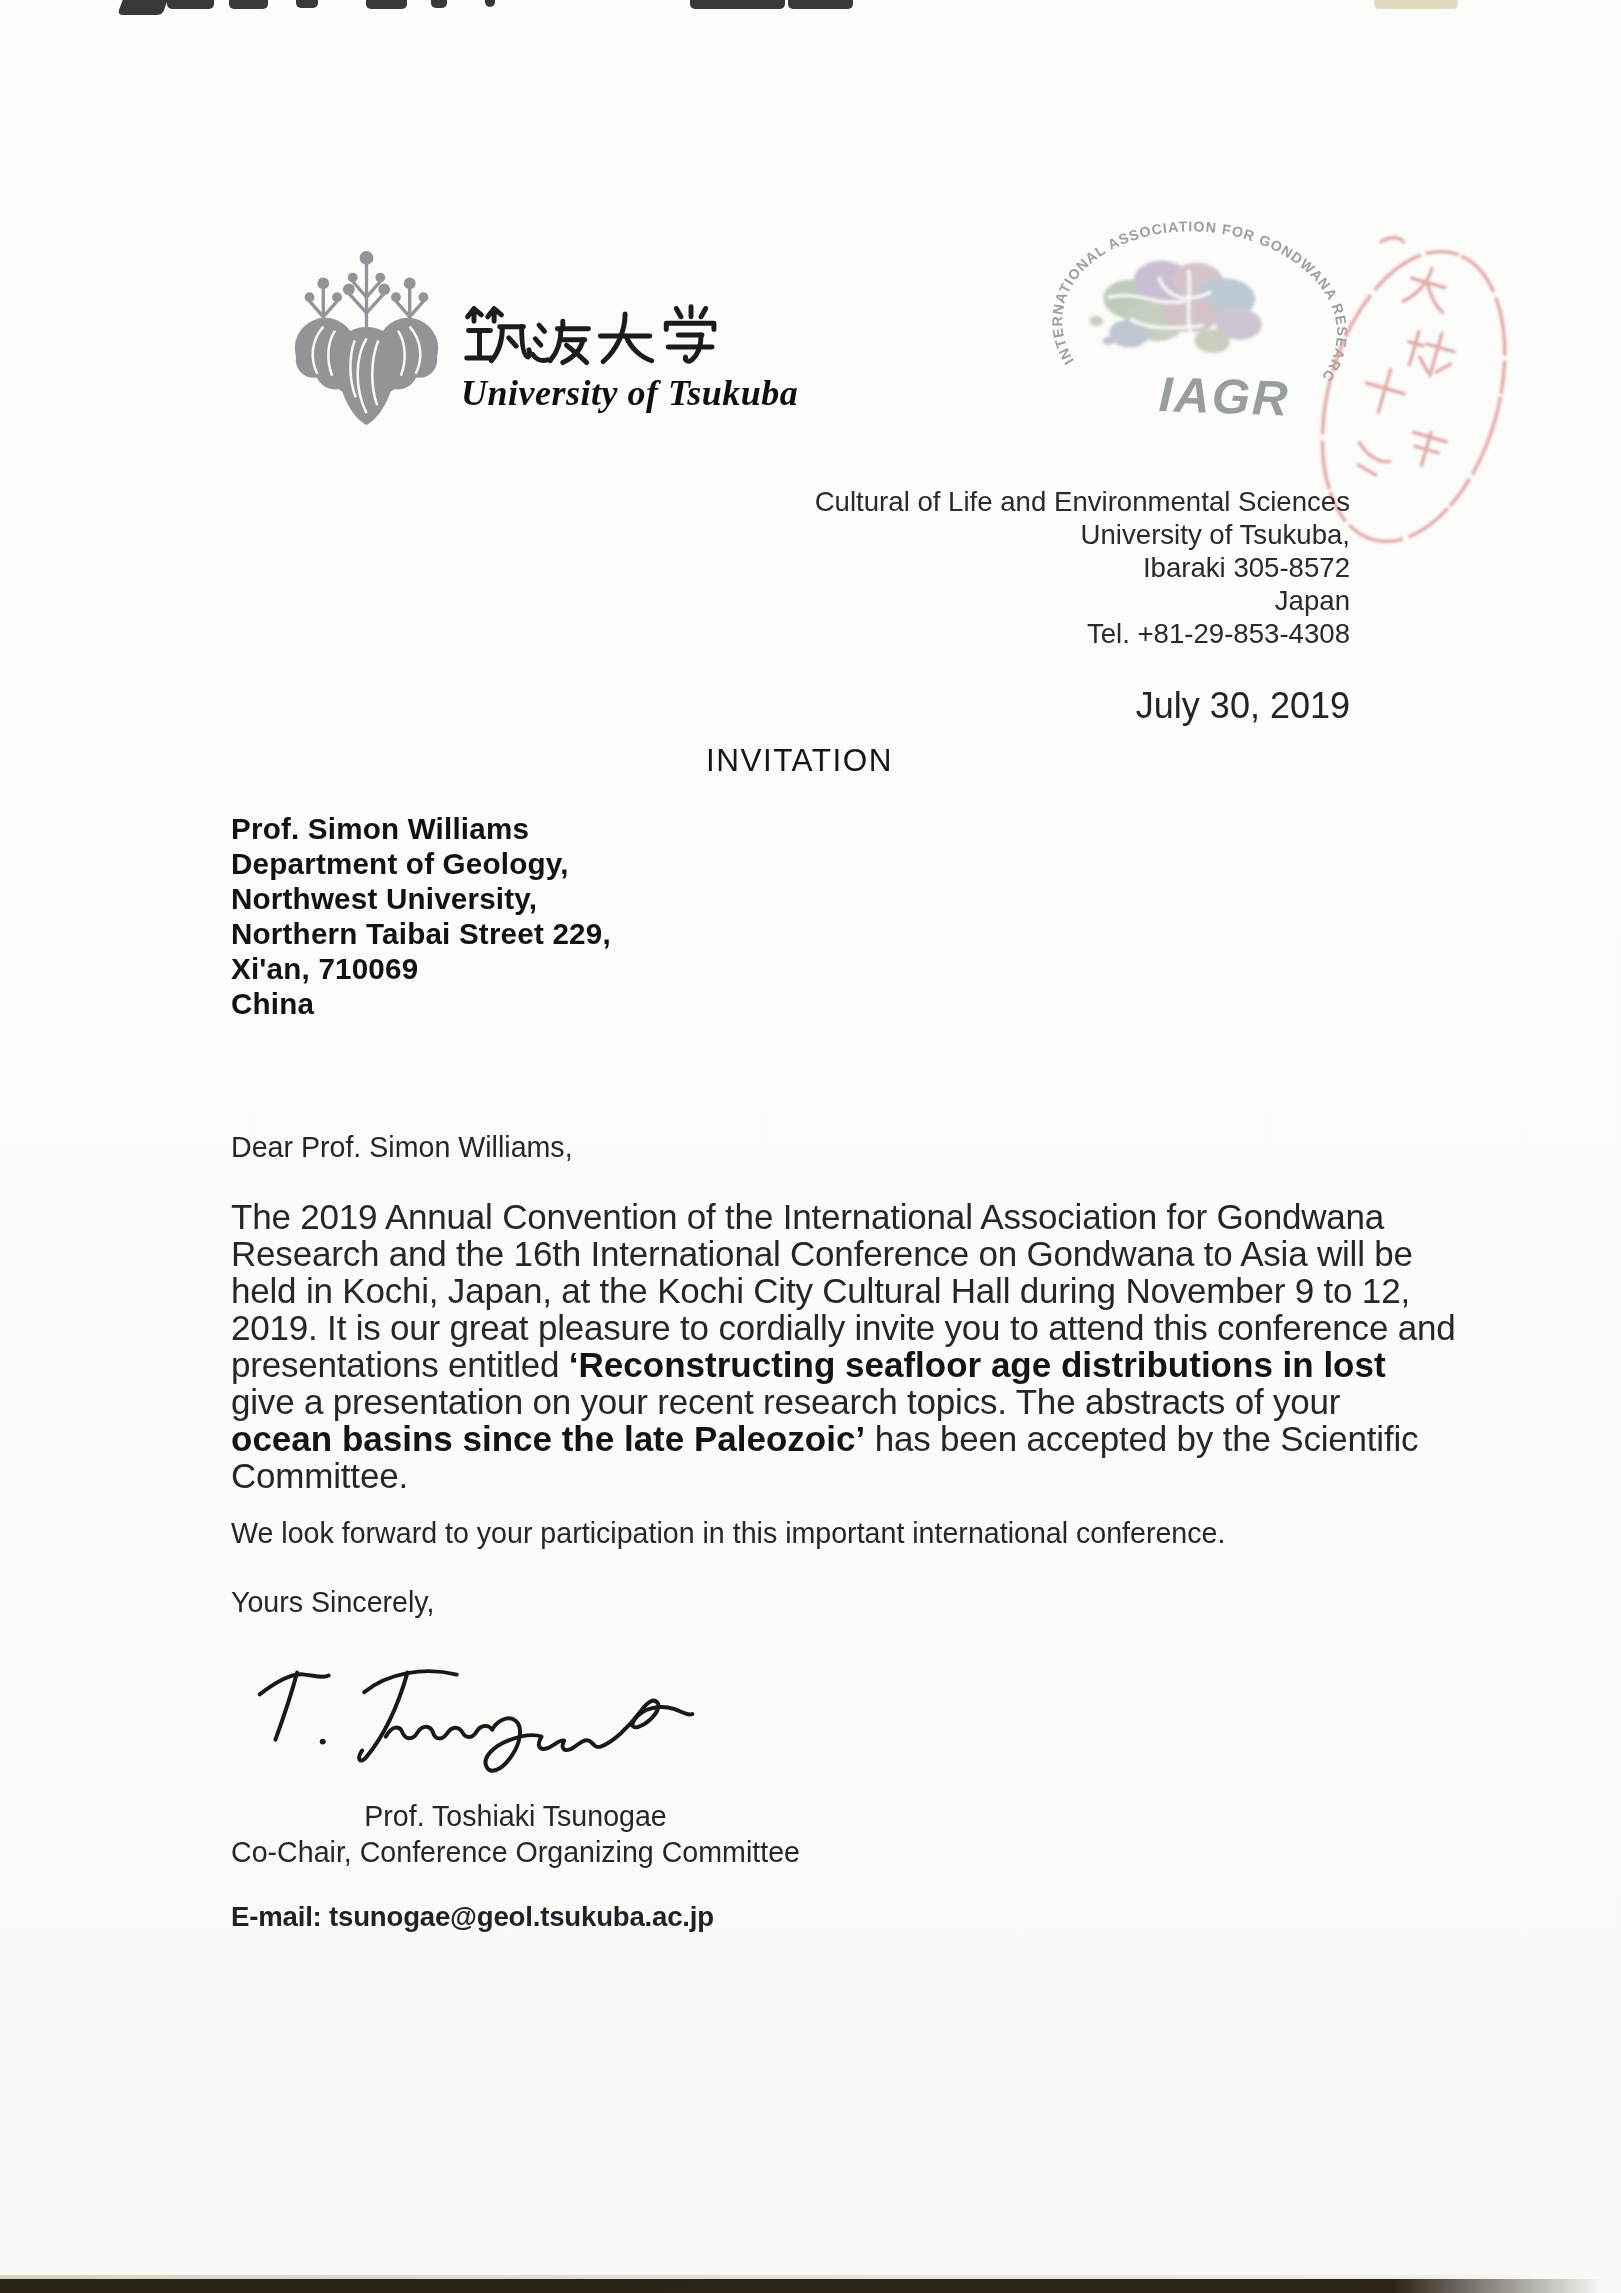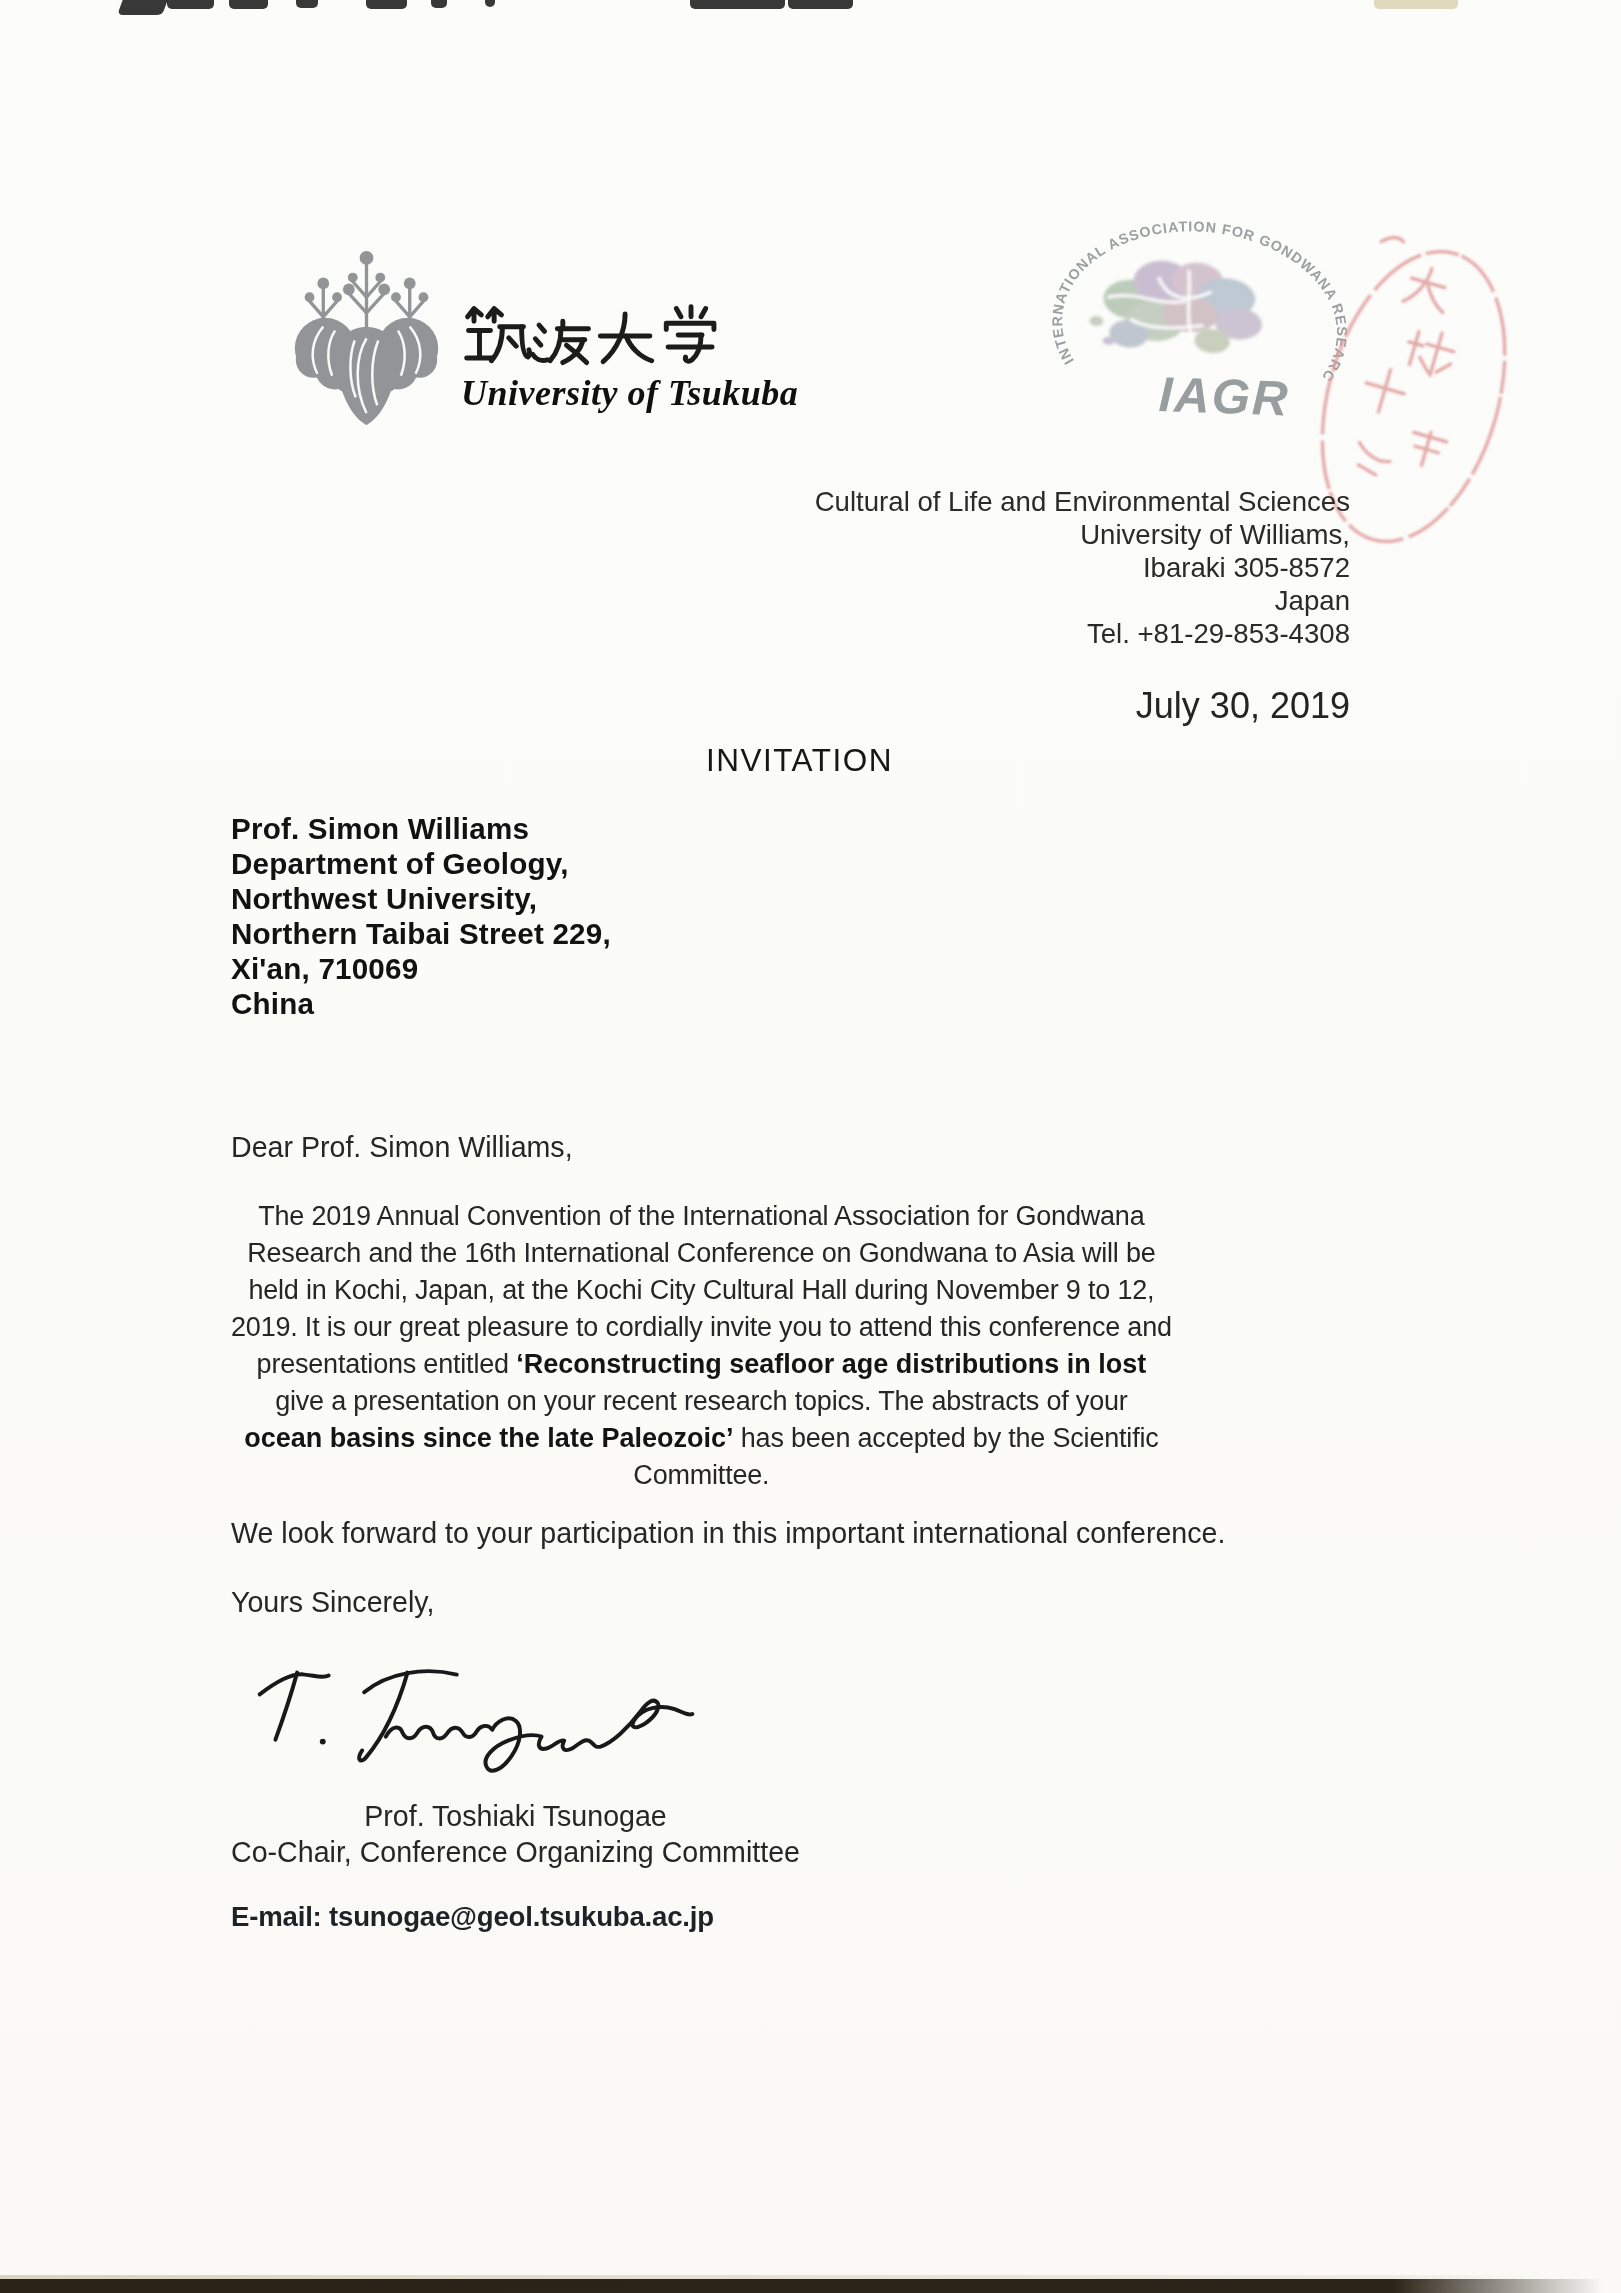--- a/index.html
+++ b/index.html
@@ -23,21 +23,21 @@
     font-size:27.6px;line-height:33px;color:#2a2a2a;}
   .dateline{left:690px;top:685px;width:660px;text-align:right;font-size:36px;color:#242424;}
   
   .title{left:227px;top:742px;width:1145px;text-align:center;
     font-size:31.5px;font-weight:normal;letter-spacing:1.5px;color:#161616;}
   
   .recipient{left:231px;top:811px;font-size:29.6px;font-weight:bold;
     line-height:35px;color:#121212;letter-spacing:0.2px;}
   
   .salutation{left:231px;top:1131px;font-size:28.6px;color:#262626;}
-  .body{left:231px;top:1198px;font-size:27px;line-height:37px;color:#262626;letter-spacing:-0.2px;text-align:center;}
+  .body{left:231px;top:1198px;font-size:35px;line-height:37px;color:#262626;letter-spacing:-0.2px;}
   .body .ln{white-space:nowrap;}
   .body b{color:#141414;letter-spacing:0;}
   .forward{left:231px;top:1517px;font-size:28.6px;color:#262626;}
   .yours{left:231px;top:1586px;font-size:28.6px;color:#262626;}
   .signer{left:231px;top:1798px;font-size:28.6px;line-height:36px;color:#262626;text-align:center;}
   .email{left:231px;top:1901px;font-size:27.6px;font-weight:bold;color:#1d2226;letter-spacing:-0.2px;}
   
   .uok{left:463px;top:303px;}
   .uen{left:461px;top:372px;font-family:"Liberation Serif",serif;font-style:italic;
     font-weight:700;font-size:36px;color:#101010;letter-spacing:0.5px;}
@@ -200,21 +200,21 @@
         <path d="M55,170 H95 M75,150 V195"></path>
         <path d="M115,205 H150 M120,218 H145 M132,200 V235"></path>
         <path d="M65,230 C75,240 90,245 100,240 M70,252 L90,257"></path>
         <path d="M30,28 C38,20 46,18 52,22"></path>
       </g>
     </g>
   </svg>
 
   <div class="abs sender">
     <div>Cultural of Life and Environmental Sciences</div>
-    <div>University of Williams,</div>
+    <div>University of Tsukuba,</div>
     <div>Ibaraki 305-8572</div>
     <div>Japan</div>
     <div>Tel. +81-29-853-4308</div>
   </div>
   <div class="abs dateline">July 30, 2019</div>
 
   <div class="abs title">INVITATION</div>
 
   <div class="abs recipient">
     <div>Prof. Simon Williams</div>

